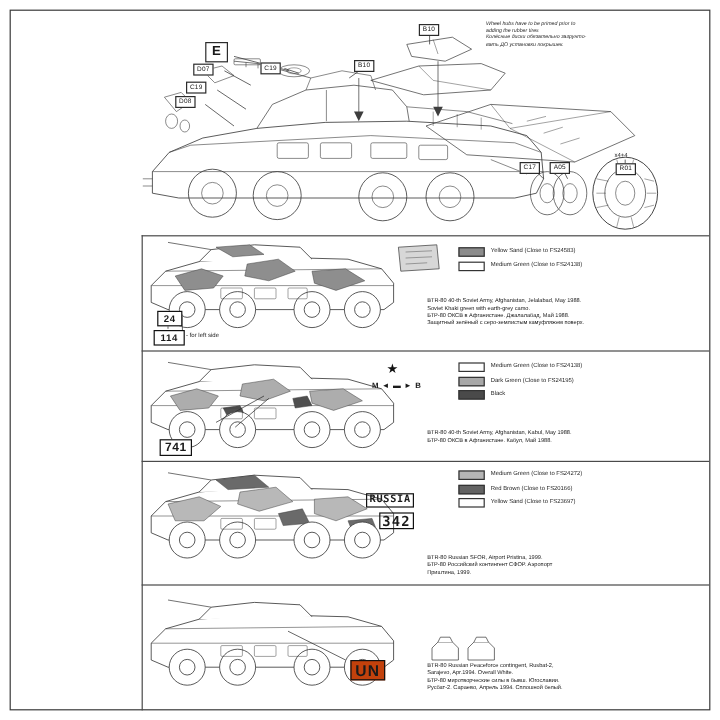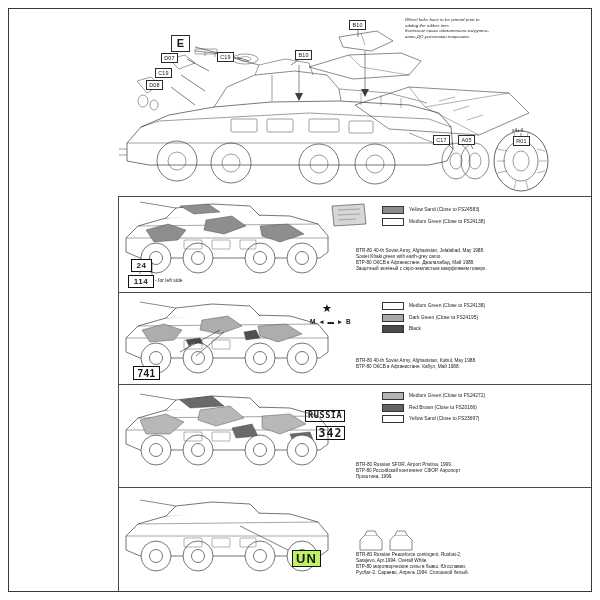--- a/index.html
+++ b/index.html
@@ -30,21 +30,21 @@
   .caption{position:absolute;font-size:4.7px;line-height:6.1px;color:#1a1a1a;width:185px;}
   .caption .ln{white-space:nowrap;}
 
   
   .numbox{position:absolute;border:1.3px solid #111;background:#fff;font-weight:bold;
           display:flex;align-items:center;justify-content:center;letter-spacing:.5px;}
   .sidetag{position:absolute;font-size:5px;color:#1a1a1a;white-space:nowrap;}
   .russia{position:absolute;text-align:right;font-family:"DejaVu Sans Mono",monospace;}
   .russia .r1{font-size:8.5px;font-weight:bold;letter-spacing:.6px;border:1.2px solid #111;padding:0 2px;display:inline-block;line-height:9.5px;}
   .russia .r2{font-size:11.5px;font-weight:bold;letter-spacing:1px;border:1.2px solid #111;padding:0 2px;display:inline-block;line-height:12px;margin-top:1px;}
-  .unbox{position:absolute;border:1.4px solid #111;background:#bef264;font-size:13px;font-weight:bold;
+  .unbox{position:absolute;border:1.4px solid #111;background:#c2410c;font-size:13px;font-weight:bold;
          letter-spacing:1px;padding:0 3px;line-height:15px;}
   .star{position:absolute;color:#111;font-size:11px;line-height:11px;}
   .mb{position:absolute;font-size:6.5px;font-weight:bold;letter-spacing:.5px;}
 </style>
 </head>
 <body>
 
 <div class="sheet">
   <div class="page-border"></div>
 

